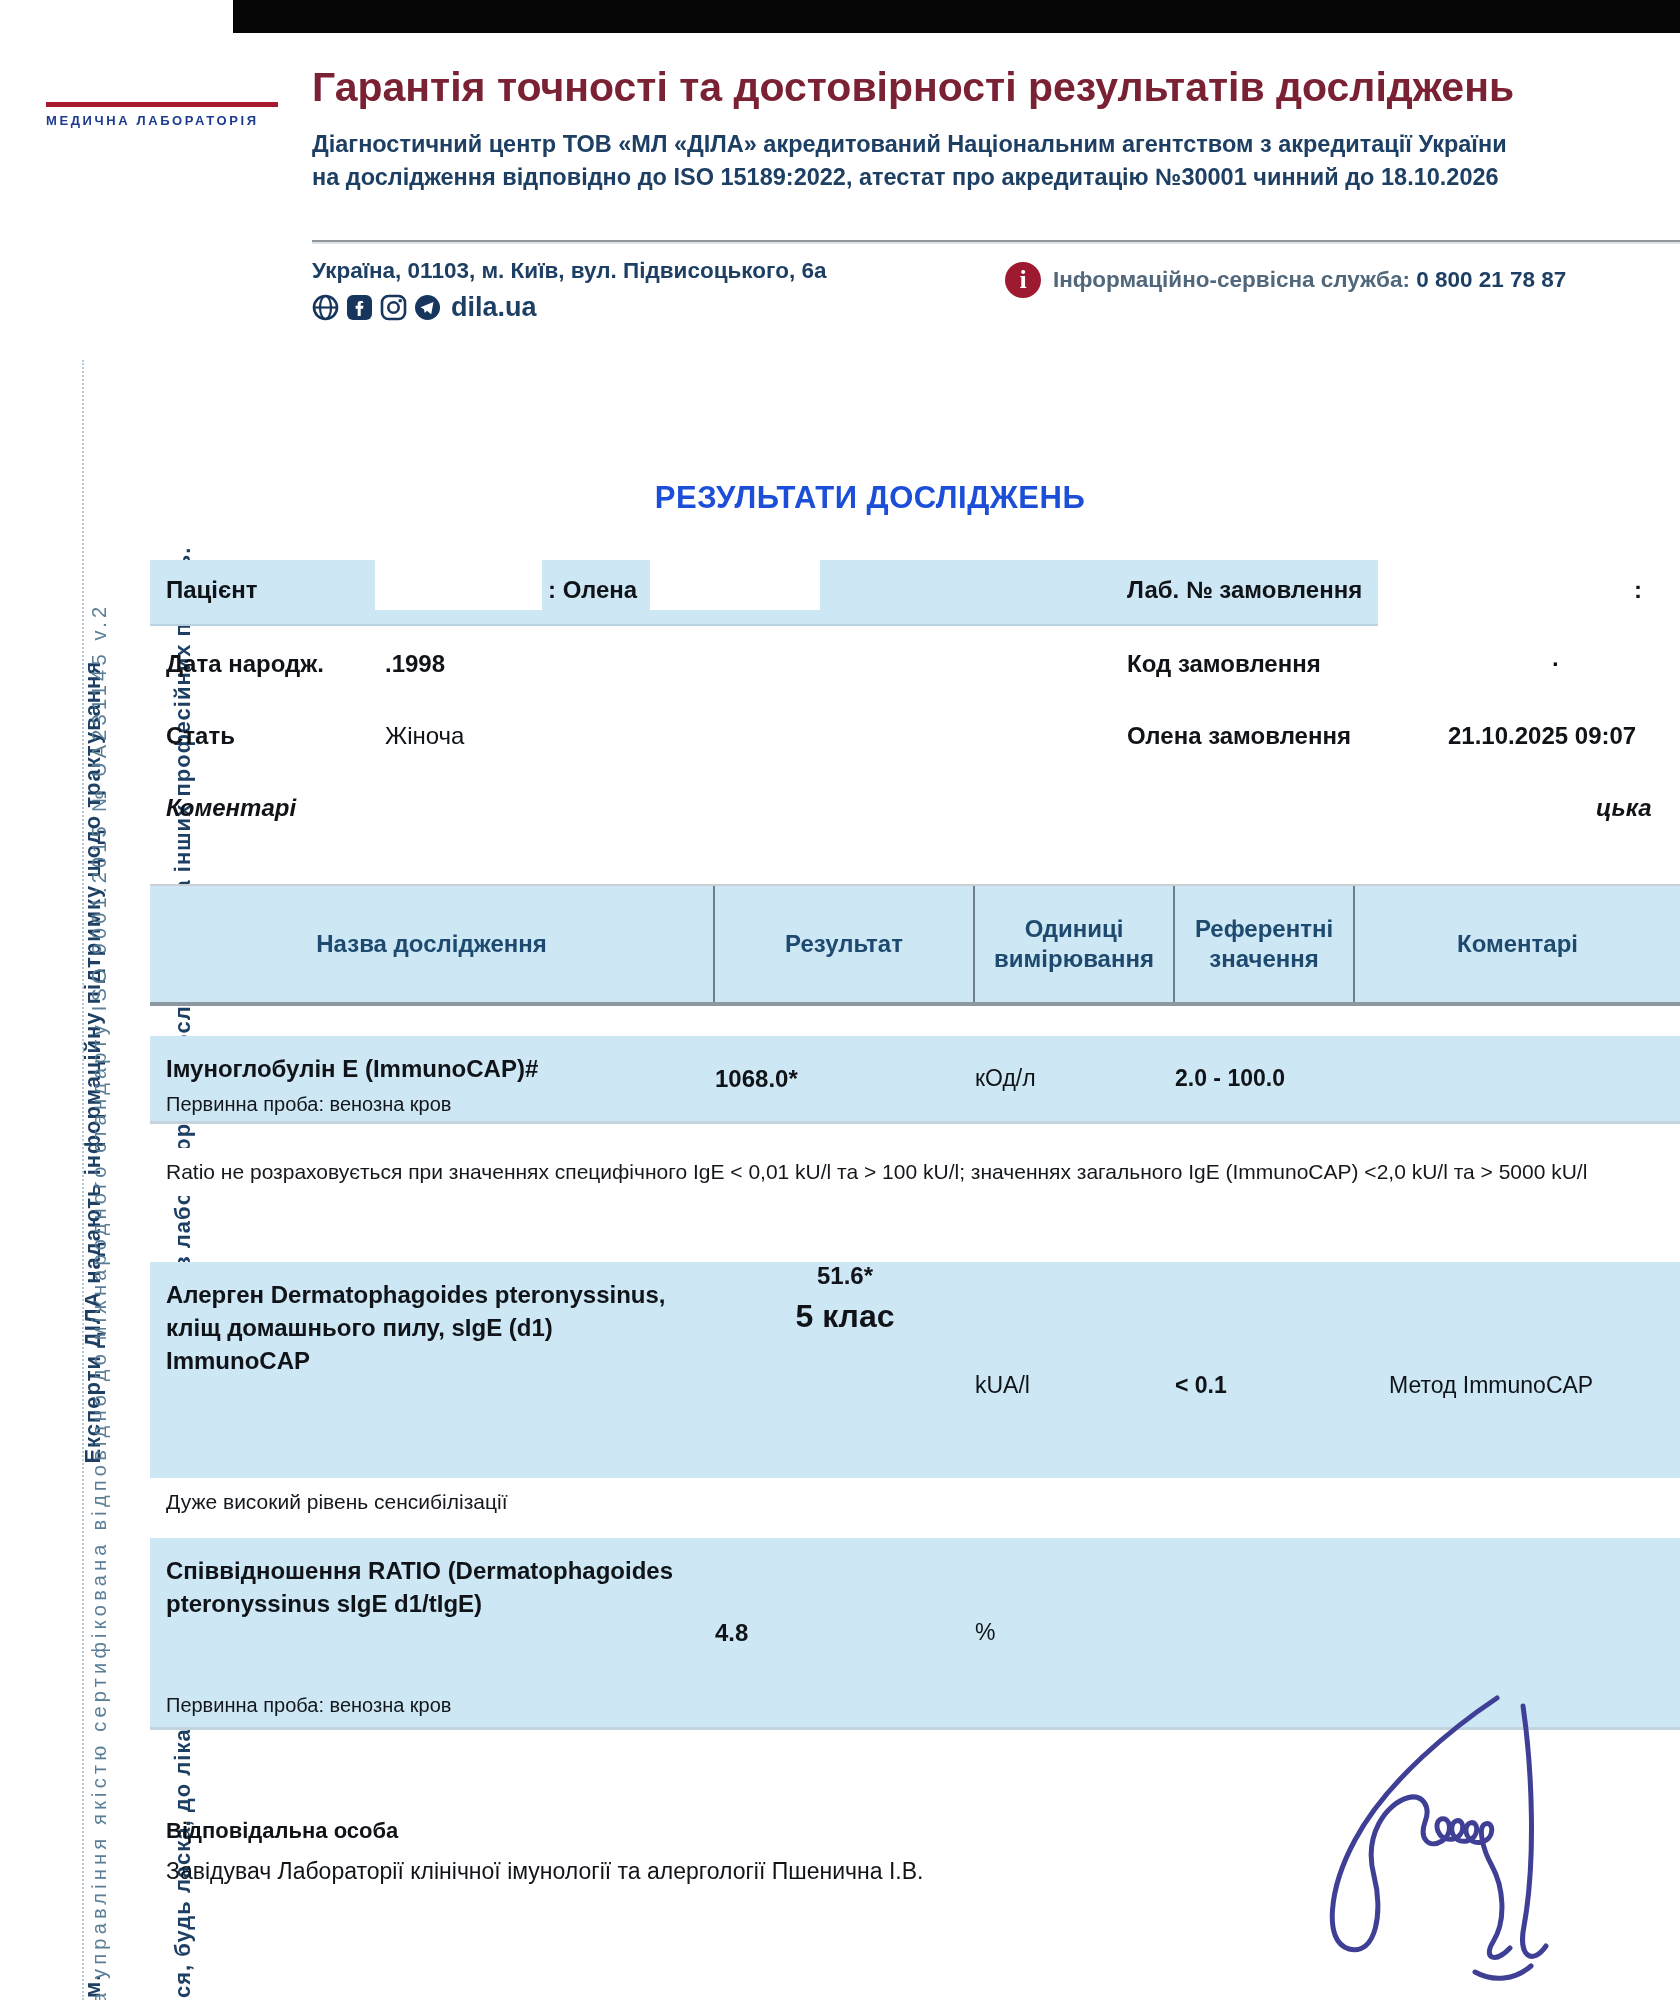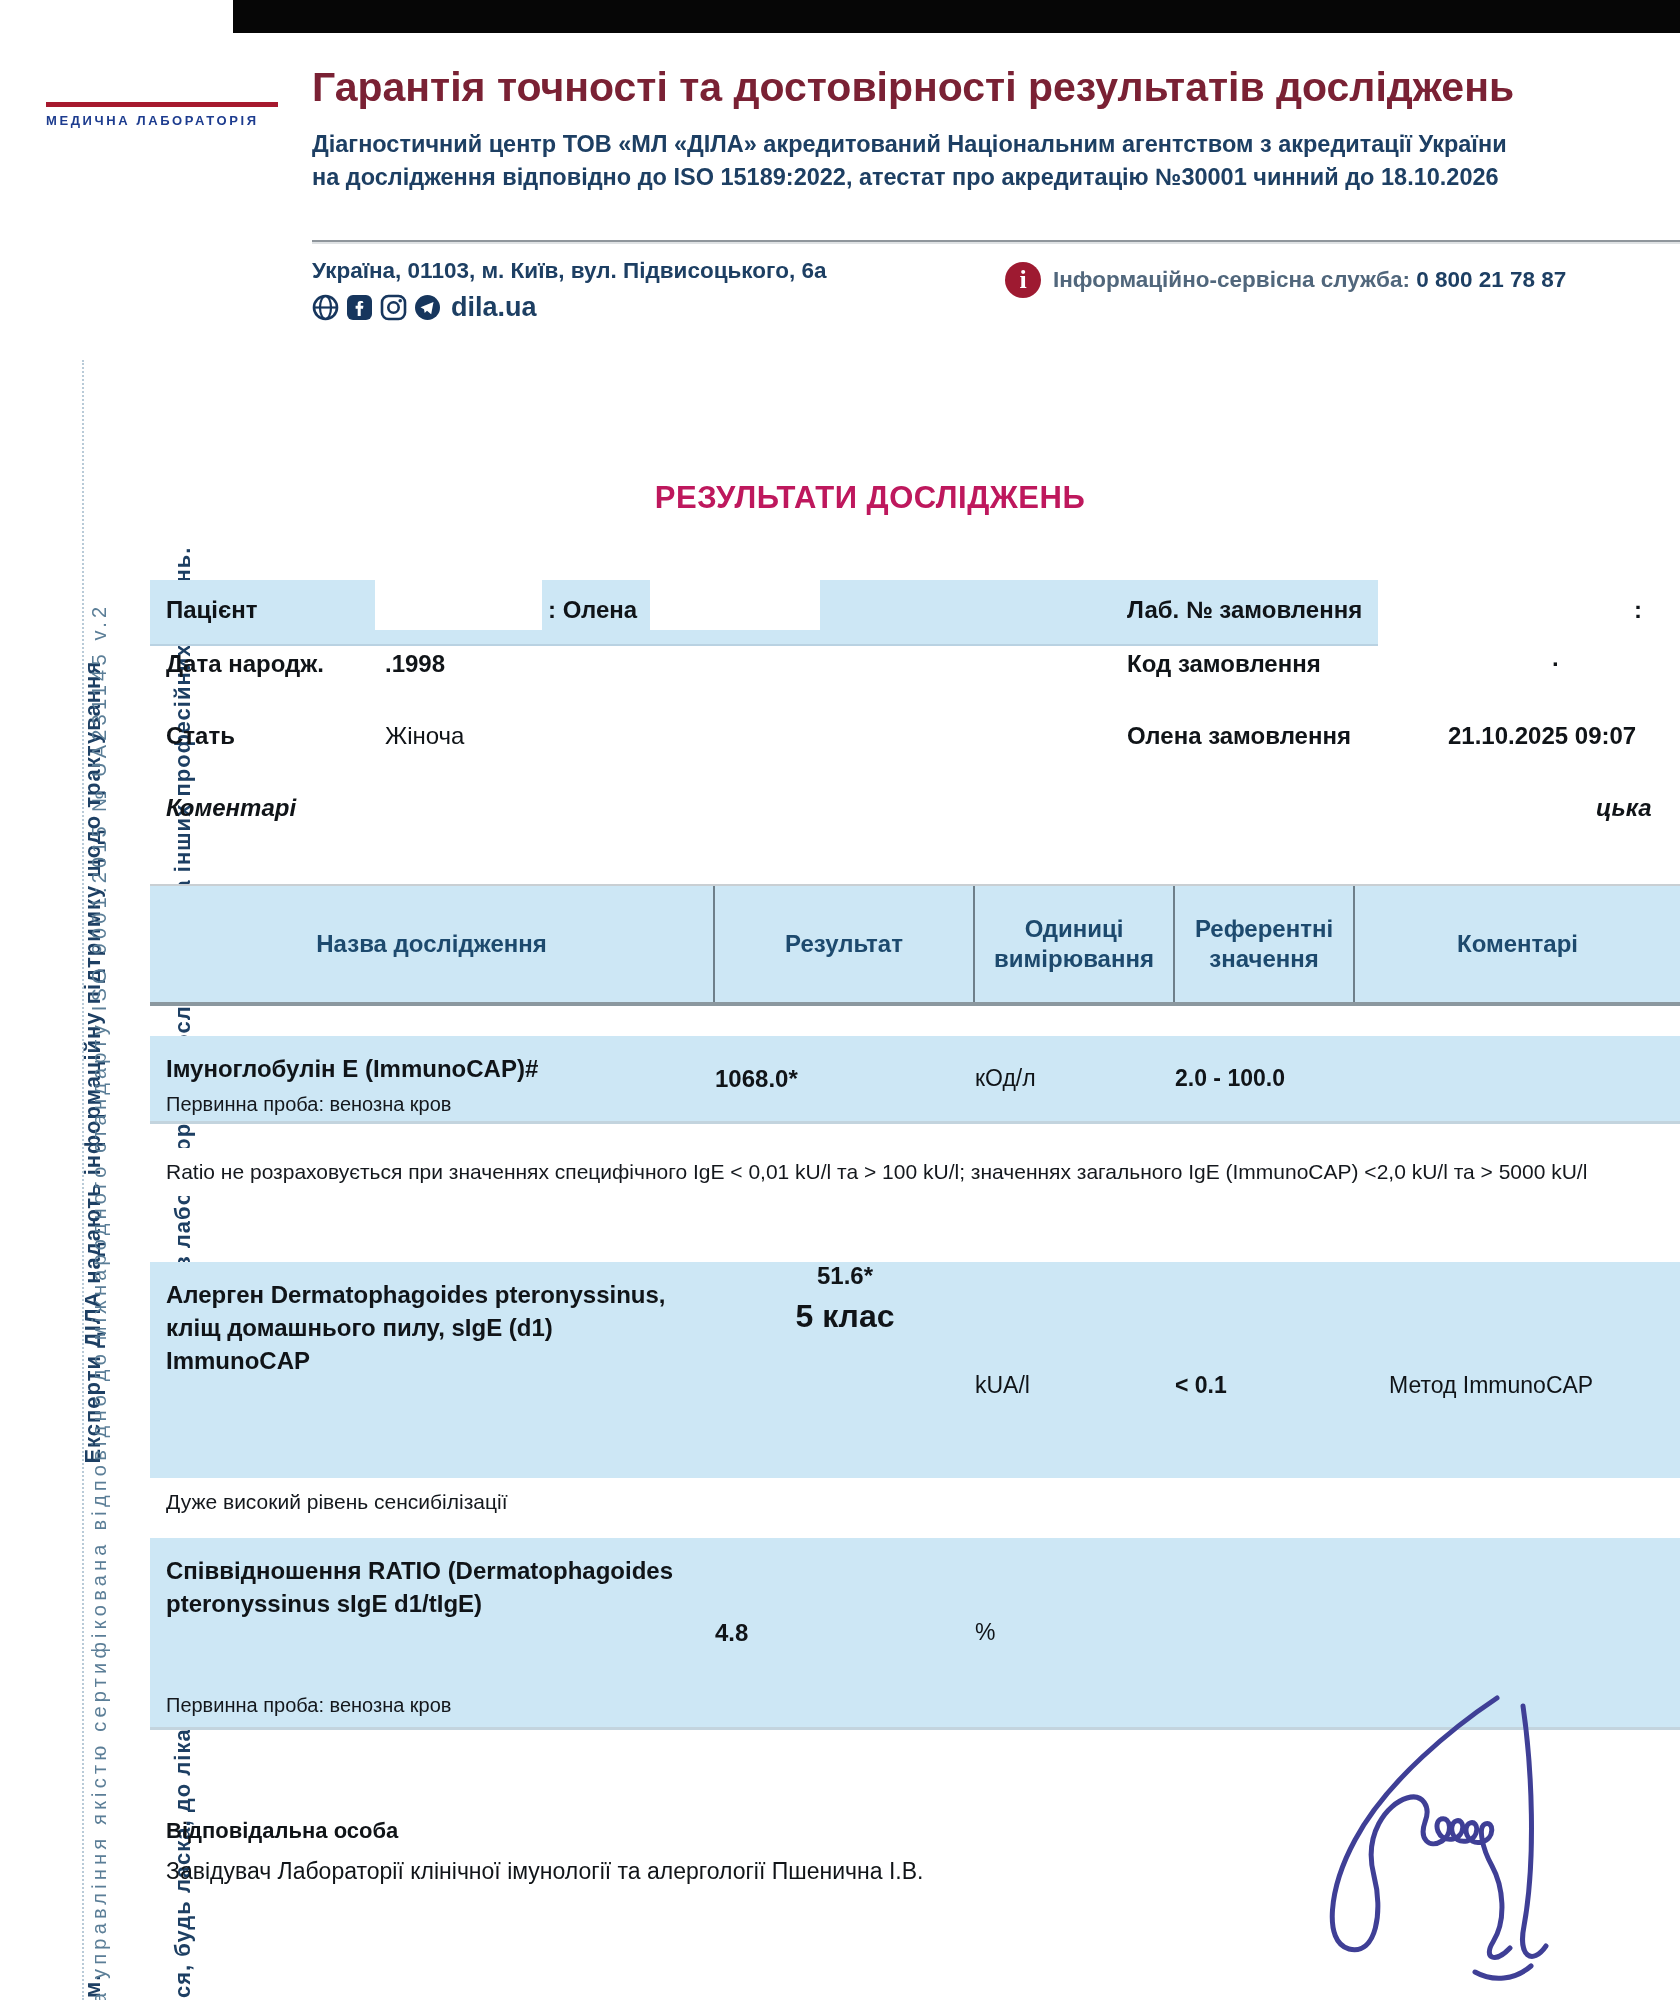--- a/index.html
+++ b/index.html
@@ -42,23 +42,23 @@
   
   .side-bold{left:18px;top:1998px;transform:rotate(-90deg);transform-origin:0 0;
              font-size:22px;font-weight:700;color:#1d3f63;line-height:30px;white-space:pre;letter-spacing:1px;}
   .side-line{height:30px;}
   .sp{display:inline-block;}
   .side-dots{left:82px;top:360px;width:0;height:1640px;border-left:2px dotted #b9cbd8;}
   .side-cert{left:88px;top:2004px;transform:rotate(-90deg);transform-origin:0 0;
              font-size:20px;font-weight:400;color:#5b7e97;letter-spacing:4.2px;white-space:pre;}
 
   
-  .res-title{left:150px;top:480px;width:1440px;text-align:center;font-size:31px;font-weight:700;color:#be185d;letter-spacing:.5px;}
-
-  .band{left:150px;top:580px;width:1228px;height:64px;background:#cde7f5;border-bottom:2px solid #b9d2e2;}
+  .res-title{left:150px;top:480px;width:1440px;text-align:center;font-size:31px;font-weight:700;color:#1d4ed8;letter-spacing:.5px;}
+
+  .band{left:150px;top:560px;width:1228px;height:64px;background:#cde7f5;border-bottom:2px solid #b9d2e2;}
   .band .lbl{position:absolute;font-size:24px;font-weight:700;color:#101418;top:16px;}
   .wbox{position:absolute;background:#ffffff;}
   .kv-lbl{font-size:24px;font-weight:700;color:#101418;}
   .kv-val{font-size:24px;font-weight:700;color:#101418;}
   .it{font-style:italic;}
 
   
   .thead{left:150px;top:884px;width:1530px;height:122px;display:flex;background:#cde7f5;
          border-top:2px solid #c9cfd3;border-bottom:4px solid #8b989f;box-sizing:border-box;}
   .th{display:flex;align-items:center;justify-content:center;text-align:center;

